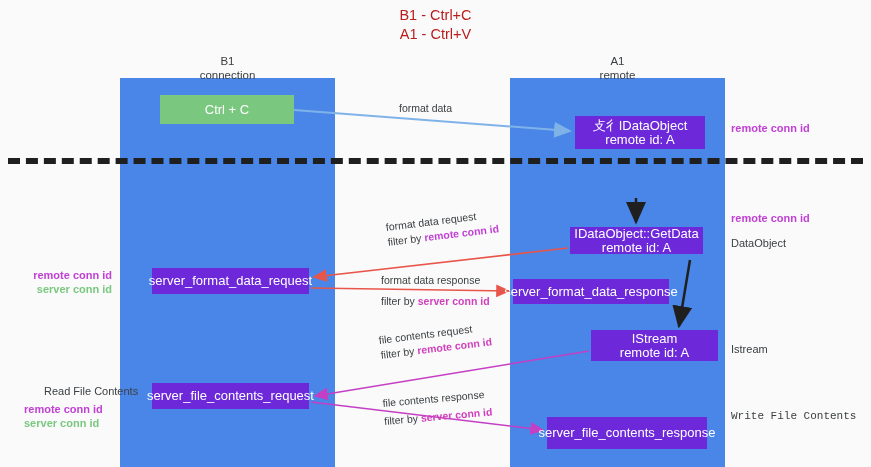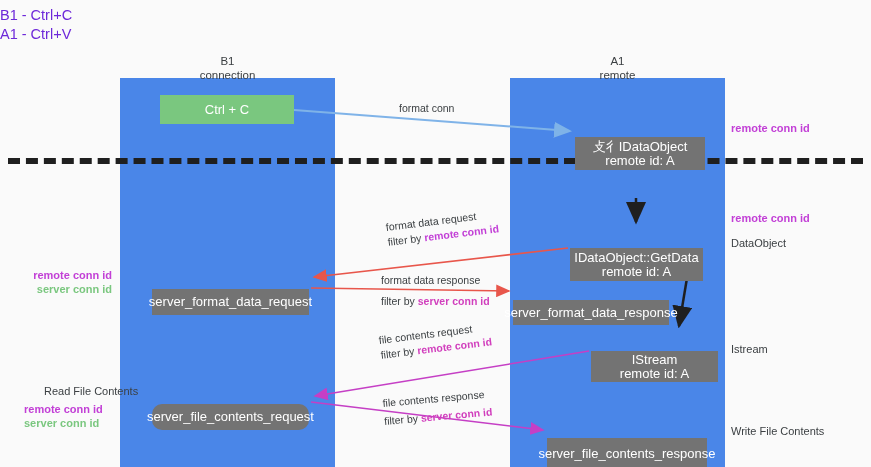--- a/index.html
+++ b/index.html
@@ -26,23 +26,23 @@
     background: #4a86e8;
   }
   #lane-b1 { left: 120px; top: 78px; width: 215px; height: 389px; }
   #lane-a1 { left: 510px; top: 78px; width: 215px; height: 389px; }
 
   
   #diagram-title {
     position: absolute;
     left: 0; top: 6px;
     width: 871px;
-    text-align: left;
+    text-align: center;
     font-size: 14.5px;
-    color: #6d28d9;
+    color: #b91c1c;
     line-height: 19px;
     white-space: pre-line;
   }
   .lane-header {
     position: absolute;
     text-align: center;
     font-size: 11.5px;
     color: #3c4043;
     line-height: 14px;
     white-space: pre-line;
@@ -68,48 +68,48 @@
     align-items: center;
     justify-content: center;
     text-align: center;
     color: #ffffff;
     font-size: 13px;
     line-height: 14px;
     white-space: pre-line;
     padding: 2px 17px;
   }
   .node.green  { background: #7ac77f; }
-  .node.orange { background: #737373; margin-top: 21px; }
+  .node.orange { background: #6d28d9; }
 
   #node-ctrl-c  { left: 160px; top: 95px;  width: 134px; height: 29px; }
   #node-idataobject-top { left: 575px; top: 116px; width: 130px; height: 33px; }
   #node-ctrl-v  { left: 578px; top: 172px; width: 116px; height: 26px; }
-  #node-getdata { left: 570px; top: 227px; width: 133px; height: 33px; }
+  #node-getdata { left: 570px; top: 227px; width: 133px; height: 27px; }
   #node-fmt-req { left: 152px; top: 268px; width: 157px; height: 26px; }
   #node-fmt-res { left: 513px; top: 279px; width: 156px; height: 25px; }
   #node-istream { left: 591px; top: 330px; width: 127px; height: 31px; }
-  #node-file-req { left: 152px; top: 383px; width: 157px; height: 26px; border-radius: 10px; }
+  #node-file-req { left: 152px; top: 383px; width: 157px; height: 26px; }
   #node-file-res { left: 547px; top: 417px; width: 160px; height: 32px; }
 
   
   .side-label {
     position: absolute;
     font-size: 11px;
     line-height: 14px;
     color: #3c4043;
   }
   .purple { color: #c23fd6; font-weight: bold; }
   .green-txt { color: #7ac77f; font-weight: bold; }
   .magenta { color: #d13fbd; font-weight: bold; }
 
   #ann-remote-1 { left: 731px; top: 121px; }
   #ann-remote-2 { left: 731px; top: 211px; }
   #ann-dataobject { left: 731px; top: 236px; }
   #ann-istream { left: 731px; top: 342px; }
-  #ann-write-file { left: 731px; top: 424px; }
+  #ann-write-file { left: 731px; top: 409px; font-family: Liberation Mono, monospace; }
   #ann-left-conn { left: 22px; top: 268px; text-align: right; width: 90px; }
   #ann-read-file { left: 28px; top: 384px; padding-left: 16px; }
   #ann-left-conn2 { left: 24px; top: 402px; }
 
   
   .arrow-label {
     position: absolute;
     font-size: 10.5px;
     line-height: 15px;
     color: #3c4043;
@@ -182,21 +182,21 @@
 remote id: A</div>
   <div class="node orange" id="node-getdata">IDataObject::GetData
 remote id: A</div>
   <div class="node orange" id="node-fmt-req">server_format_data_request</div>
   <div class="node orange" id="node-fmt-res">server_format_data_response</div>
   <div class="node orange" id="node-istream">IStream
 remote id: A</div>
   <div class="node orange" id="node-file-req">server_file_contents_request</div>
   <div class="node orange" id="node-file-res">server_file_contents_response</div>
 
-  <div class="arrow-label" id="lbl-format-list">format conn</div>
+  <div class="arrow-label" id="lbl-format-list">format data</div>
 
   <div class="arrow-label" id="lbl-fmt-req">
     <div>format data request</div>
     <div><span>filter by </span><span class="purple">remote conn id</span></div>
   </div>
 
   <div class="arrow-label" id="lbl-fmt-res">
     <div>format data response</div>
     <div style="margin-top:6px"><span>filter by </span><span class="magenta">server conn id</span></div>
   </div>

